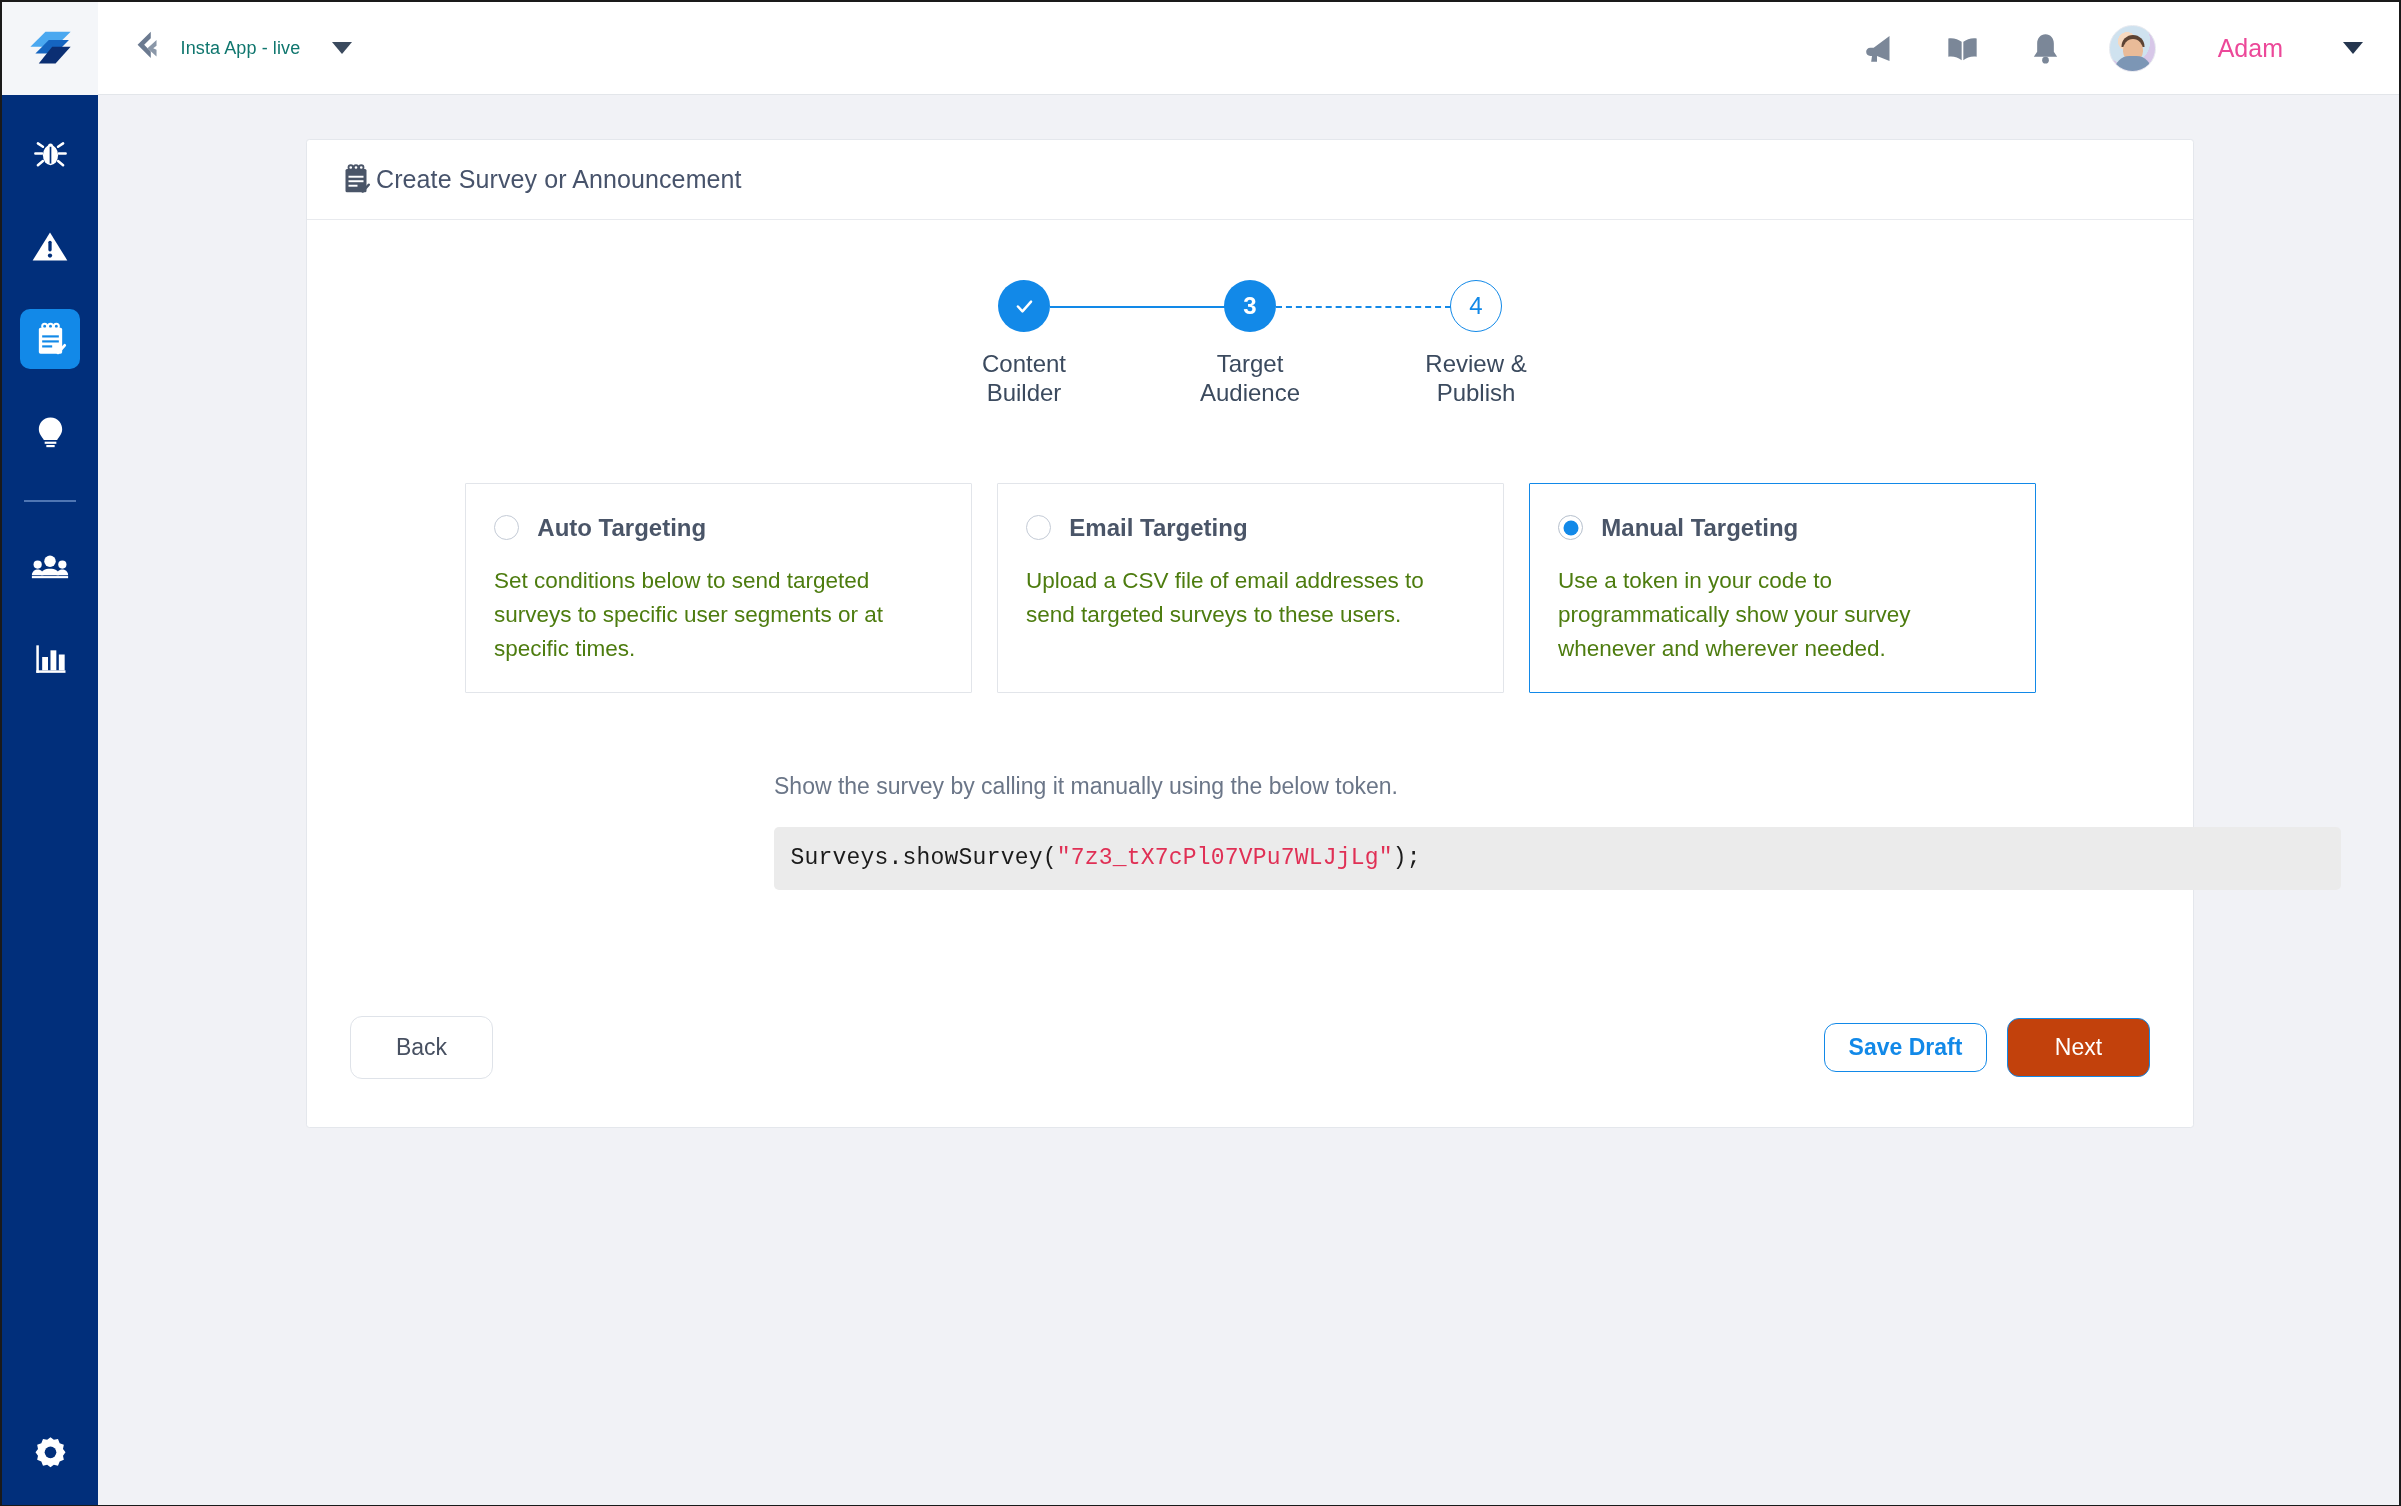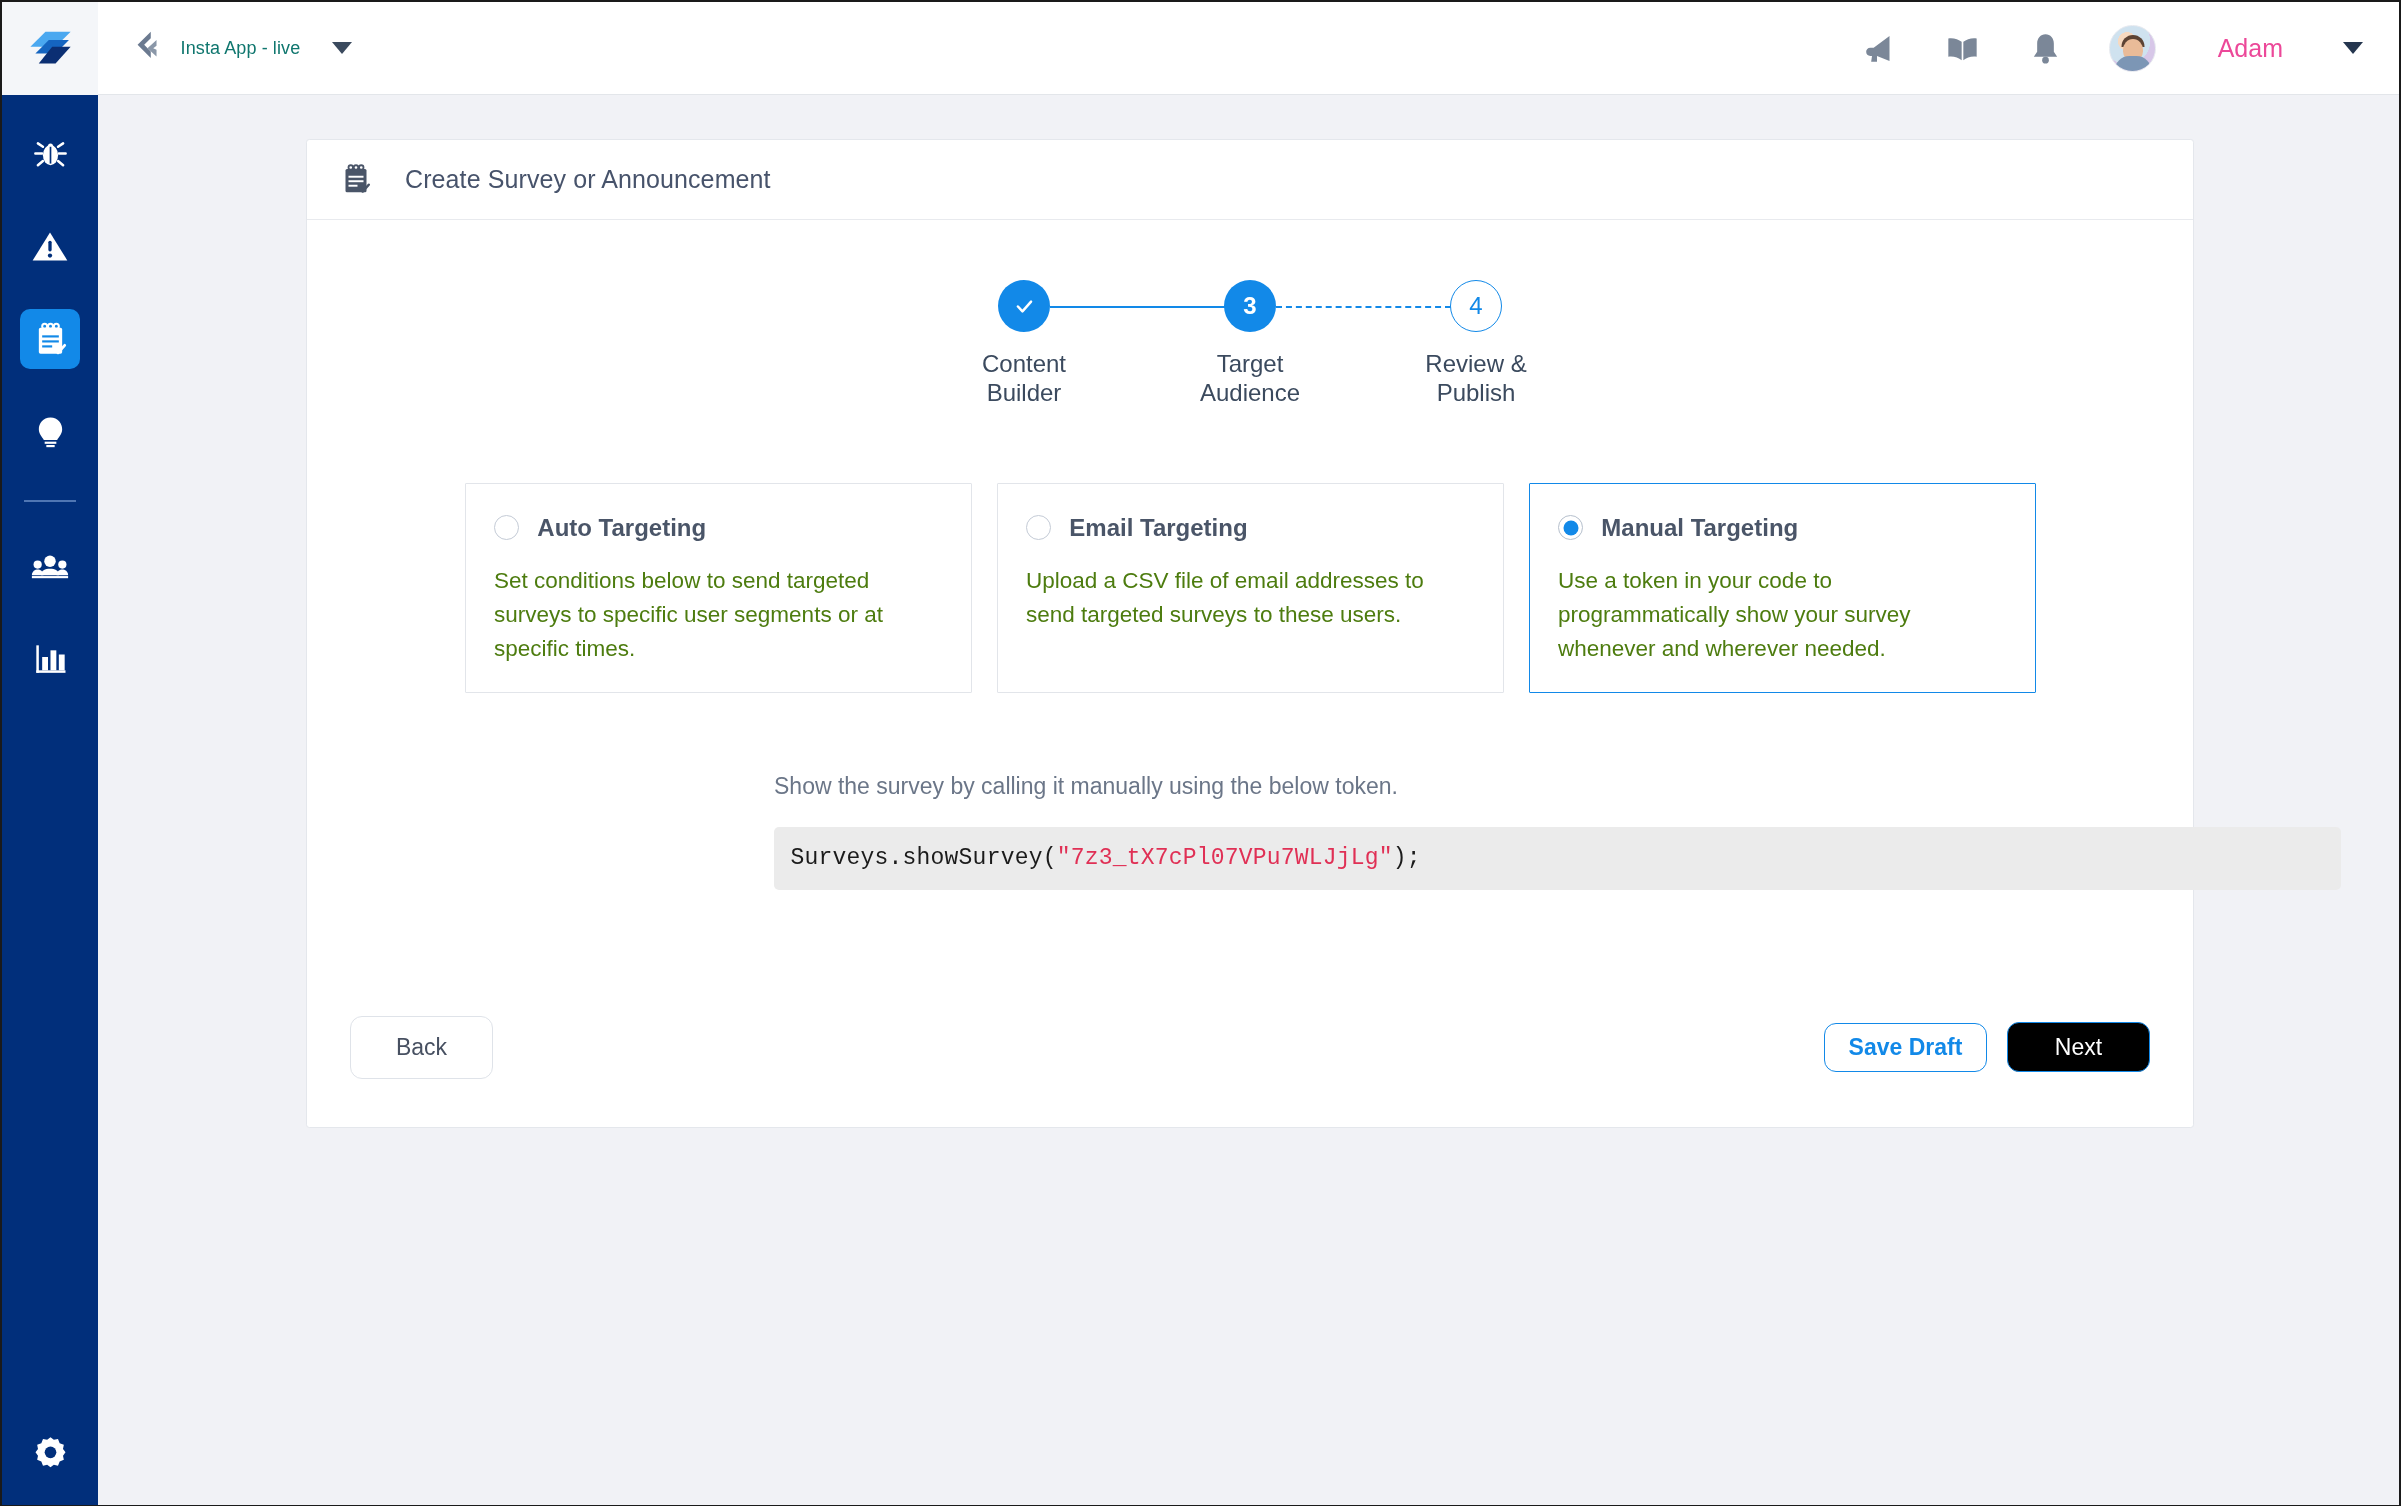--- a/index.html
+++ b/index.html
@@ -139,21 +139,21 @@
     left: 304px; top: 137px;
     width: 1888px;
     background: #ffffff;
     border: 0.8px solid #e4e7ec;
     border-radius: 3.3px;
   }
   .card-head {
     height: 80px;
     display: flex;
     align-items: center;
-    gap: 33px;
+    gap: 4px;
     padding-left: 33px;
     border-bottom: 0.8px solid #e8eaee;
   }
   .card-title {
     font-size: 25px;
     color: #47536b;
     letter-spacing: 0.1px;
   }
   .card-body { padding: 45px 0 0 0; }
 
@@ -288,22 +288,22 @@
   .btn-save {
     width: 163px; height: 49px;
     background: #ffffff;
     border: 1.7px solid #1289e8;
     color: #1289e8;
     font-weight: bold;
     margin-left: auto;
     margin-right: 20px;
   }
   .btn-next {
-    width: 143px; height: 50px;
-    background: #000000;
+    width: 143px; height: 59px;
+    background: #c2410c;
     border: 1.7px solid #1289e8;
     color: #ffffff;
   }
 </style>
 </head>
 <body>
 
 <div class="app">
 
   <div class="header">

